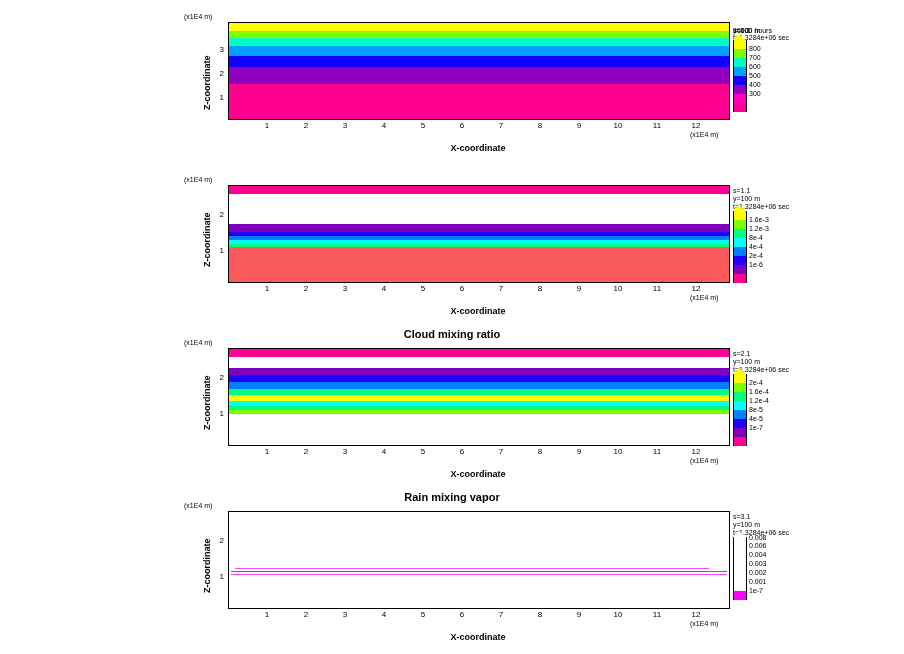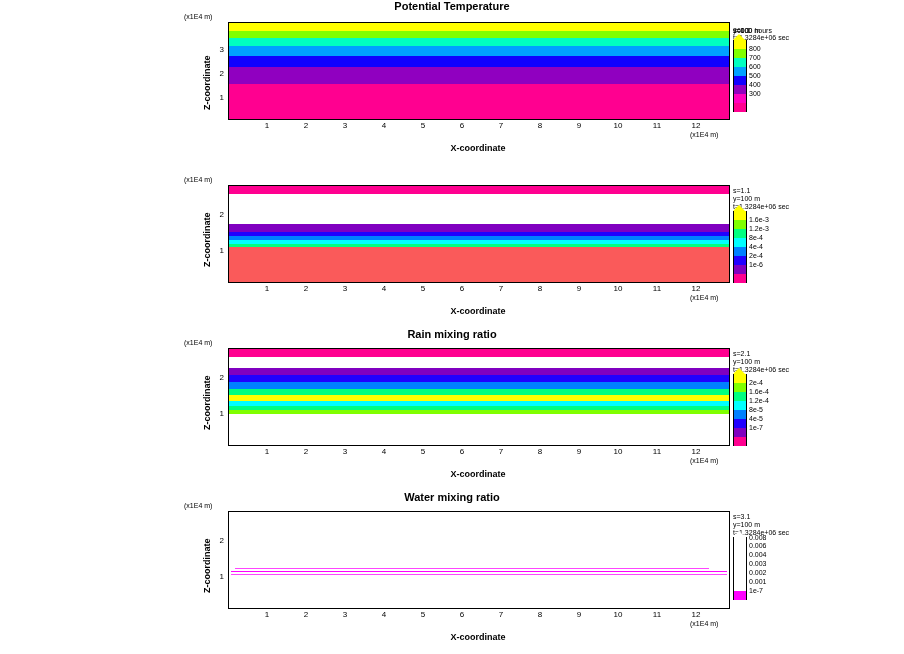--- a/index.html
+++ b/index.html
@@ -22,21 +22,20 @@
   .cbar .lab{position:absolute;left:16px;font-size:7px;white-space:nowrap;}
   .cbtri{position:absolute;width:0;height:0;border-left:6px solid transparent;border-right:6px solid transparent;}
   .meta{position:absolute;font-size:7px;white-space:nowrap;line-height:8px;}
   .rainline{position:absolute;height:1px;background:#ff00ff;}
   .rainline2{position:absolute;height:1px;background:#ff44ff;}
 </style>
 </head>
 <body>
 
 <div class="panel" style="top:0px;height:160px;">
-  <div class="title" style="top:0px;">Potential Temperature</div>
   <div class="unit-tl" style="left:184px;top:13px;">(x1E4 m)</div>
   <div class="ylabel" style="left:202px;top:110px;">Z-coordinate</div>
 
   <div class="plotbox" style="left:228px;top:22px;width:500px;height:96px;">
     <div class="band" style="bottom:0;height:35px;background:#ff0090;"></div>
     <div class="band" style="bottom:35px;height:17px;background:#9000c0;"></div>
     <div class="band" style="bottom:52px;height:11px;background:#1000ff;"></div>
     <div class="band" style="bottom:63px;height:10px;background:#00a0ff;"></div>
     <div class="band" style="bottom:73px;height:8px;background:#00ffc0;"></div>
     <div class="band" style="bottom:81px;height:7px;background:#80ff00;"></div>
@@ -138,21 +137,21 @@
     <div class="lab" style="top:5px;">1.6e-3</div>
     <div class="lab" style="top:14px;">1.2e-3</div>
     <div class="lab" style="top:23px;">8e-4</div>
     <div class="lab" style="top:32px;">4e-4</div>
     <div class="lab" style="top:41px;">2e-4</div>
     <div class="lab" style="top:50px;">1e-6</div>
   </div>
 </div>
 
 <div class="panel" style="top:325px;height:162px;">
-  <div class="title" style="top:3px;">Rain mixing ratio</div>
+  <div class="title" style="top:3px;">Cloud mixing ratio</div>
   <div class="unit-tl" style="left:184px;top:14px;">(x1E4 m)</div>
   <div class="ylabel" style="left:202px;top:105px;">Z-coordinate</div>
 
   <div class="plotbox" style="left:228px;top:23px;width:500px;height:96px;">
     <div class="dotgrid"></div>
     <div class="band" style="bottom:31px;height:4px;background:#80ff00;"></div>
     <div class="band" style="bottom:35px;height:4px;background:#00ff80;"></div>
     <div class="band" style="bottom:39px;height:5px;background:#00ffff;"></div>
     <div class="band" style="bottom:44px;height:6px;background:#ffff00;"></div>
     <div class="band" style="bottom:50px;height:6px;background:#00ff80;"></div>
@@ -198,21 +197,21 @@
     <div class="lab" style="top:5px;">2e-4</div>
     <div class="lab" style="top:14px;">1.6e-4</div>
     <div class="lab" style="top:23px;">1.2e-4</div>
     <div class="lab" style="top:32px;">8e-5</div>
     <div class="lab" style="top:41px;">4e-5</div>
     <div class="lab" style="top:50px;">1e-7</div>
   </div>
 </div>
 
 <div class="panel" style="top:488px;height:166px;">
-  <div class="title" style="top:3px;">Water mixing ratio</div>
+  <div class="title" style="top:3px;">Rain mixing vapor</div>
   <div class="unit-tl" style="left:184px;top:14px;">(x1E4 m)</div>
   <div class="ylabel" style="left:202px;top:105px;">Z-coordinate</div>
 
   <div class="plotbox" style="left:228px;top:23px;width:500px;height:96px;">
     <div class="dotgrid"></div>
     <div class="rainline" style="left:2px;right:2px;bottom:36px;"></div>
     <div class="rainline2" style="left:2px;right:2px;bottom:33px;"></div>
     <div class="rainline2" style="left:6px;right:20px;bottom:39px;"></div>
   </div>
 

